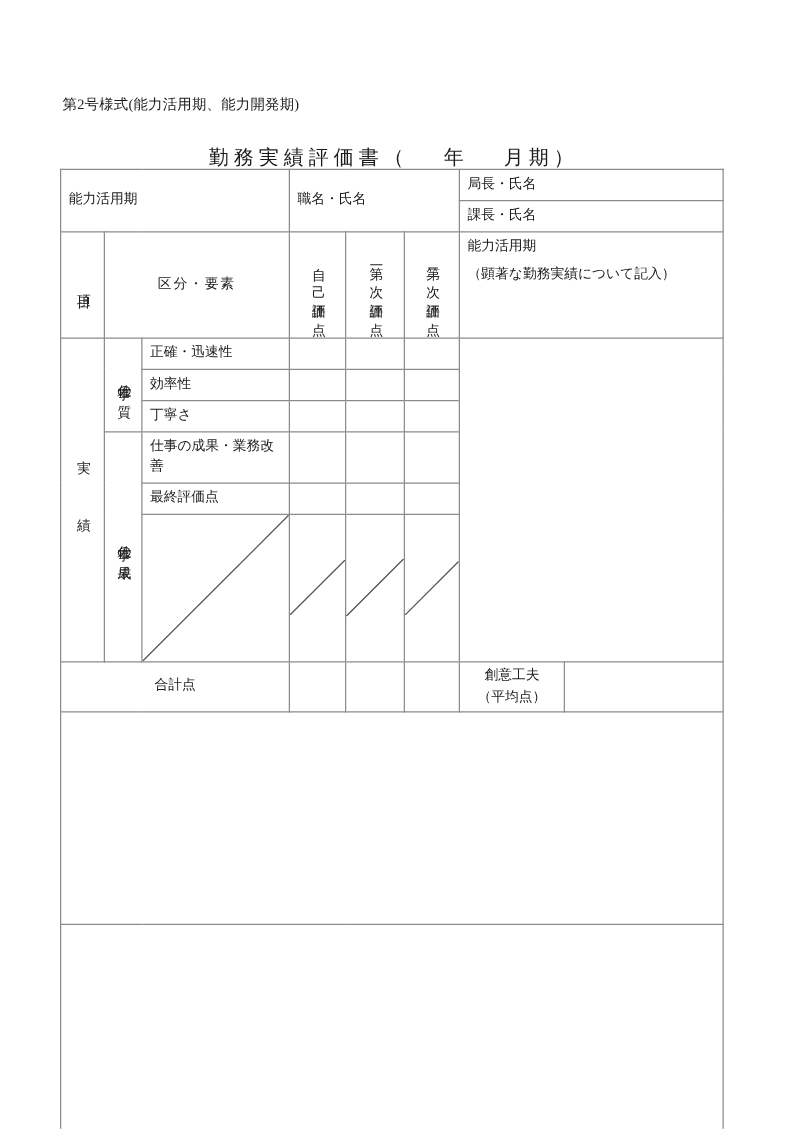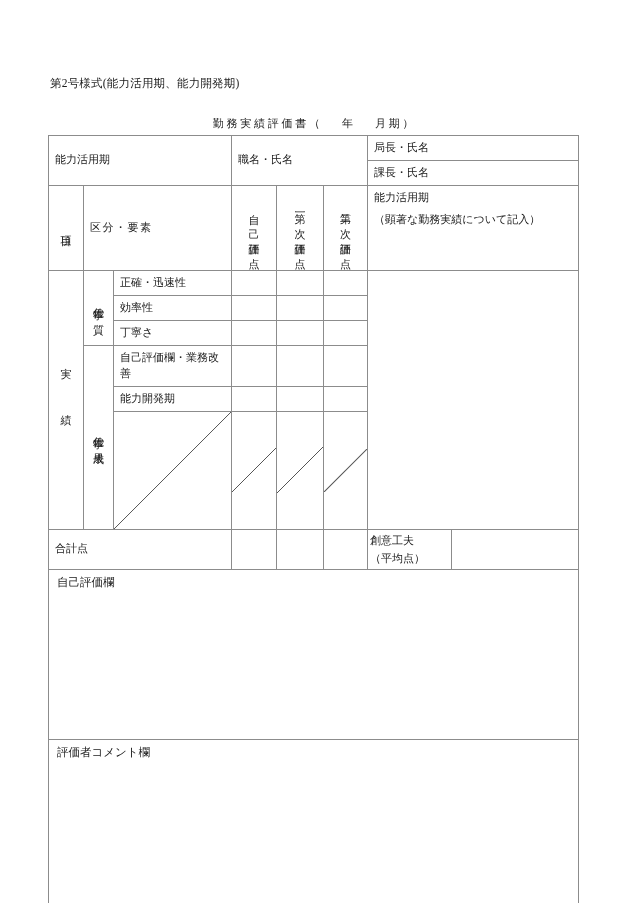--- a/index.html
+++ b/index.html
@@ -27,21 +27,21 @@
     font-size: 11.5px;
     letter-spacing: 0.2px;
     white-space: nowrap;
   }
   .doc-title {
     position: absolute;
     left: 48px;
     top: 116px;
     width: 530px;
     text-align: center;
-    font-size: 11px;
+    font-size: 16px;
     white-space: nowrap;
   }
   table.main {
     position: absolute;
     left: 48px;
     top: 135px;
     width: 530px;
     border-collapse: collapse;
     table-layout: fixed;
     font-size: 11px;
@@ -50,20 +50,21 @@
     border: 1px solid #8c8c8c;
     padding: 0;
     vertical-align: middle;
     background: #ffffff;
   }
   .pad {
     padding: 4px 6px;
     line-height: 1.45;
   }
   .ctr {
+    text-align: center;
   }
   .vert-wrap {
     display: flex;
     align-items: center;
     justify-content: center;
     height: 100%;
     width: 100%;
   }
   .vert-tall {
     writing-mode: vertical-rl;
@@ -231,36 +232,36 @@
       </td>
     </tr>
 
     <tr class="h-row-item">
       <td rowspan="3">
         <div class="vert-wrap">
           <div class="vert-tall">仕事の成果</div>
         </div>
       </td>
       <td>
-        <div class="pad">自己評価欄・業務改善</div>
-      </td>
-      <td>
-        <div class="pad ctr"></div>
-      </td>
-      <td>
-        <div class="pad ctr"></div>
-      </td>
-      <td>
-        <div class="pad ctr"></div>
-      </td>
-    </tr>
-
-    <tr class="h-row-item">
-      <td>
-        <div class="pad">能力開発期</div>
+        <div class="pad">仕事の成果・業務改善</div>
+      </td>
+      <td>
+        <div class="pad ctr"></div>
+      </td>
+      <td>
+        <div class="pad ctr"></div>
+      </td>
+      <td>
+        <div class="pad ctr"></div>
+      </td>
+    </tr>
+
+    <tr class="h-row-item">
+      <td>
+        <div class="pad">最終評価点</div>
       </td>
       <td>
         <div class="pad ctr"></div>
       </td>
       <td>
         <div class="pad ctr"></div>
       </td>
       <td>
         <div class="pad ctr"></div>
       </td>
@@ -314,27 +315,25 @@
         <div class="pad ctr" style="padding:2px 2px">創意工夫</div>
         <div class="pad ctr" style="padding:0 2px">（平均点）</div>
       </td>
       <td>
         <div class="pad ctr"></div>
       </td>
     </tr>
 
     <tr class="h-row-comment">
       <td colspan="8" style="vertical-align:top">
-        <div class="comment-label">自己評価欄</div>
         <div class="comment-label" style="padding-top:0"></div>
       </td>
     </tr>
 
     <tr class="h-row-comment">
       <td colspan="8" style="vertical-align:top">
-        <div class="comment-label">評価者コメント欄</div>
         <div class="comment-label" style="padding-top:0"></div>
       </td>
     </tr>
   </tbody>
     </table>
 
 </div>
 
 </body></html>

